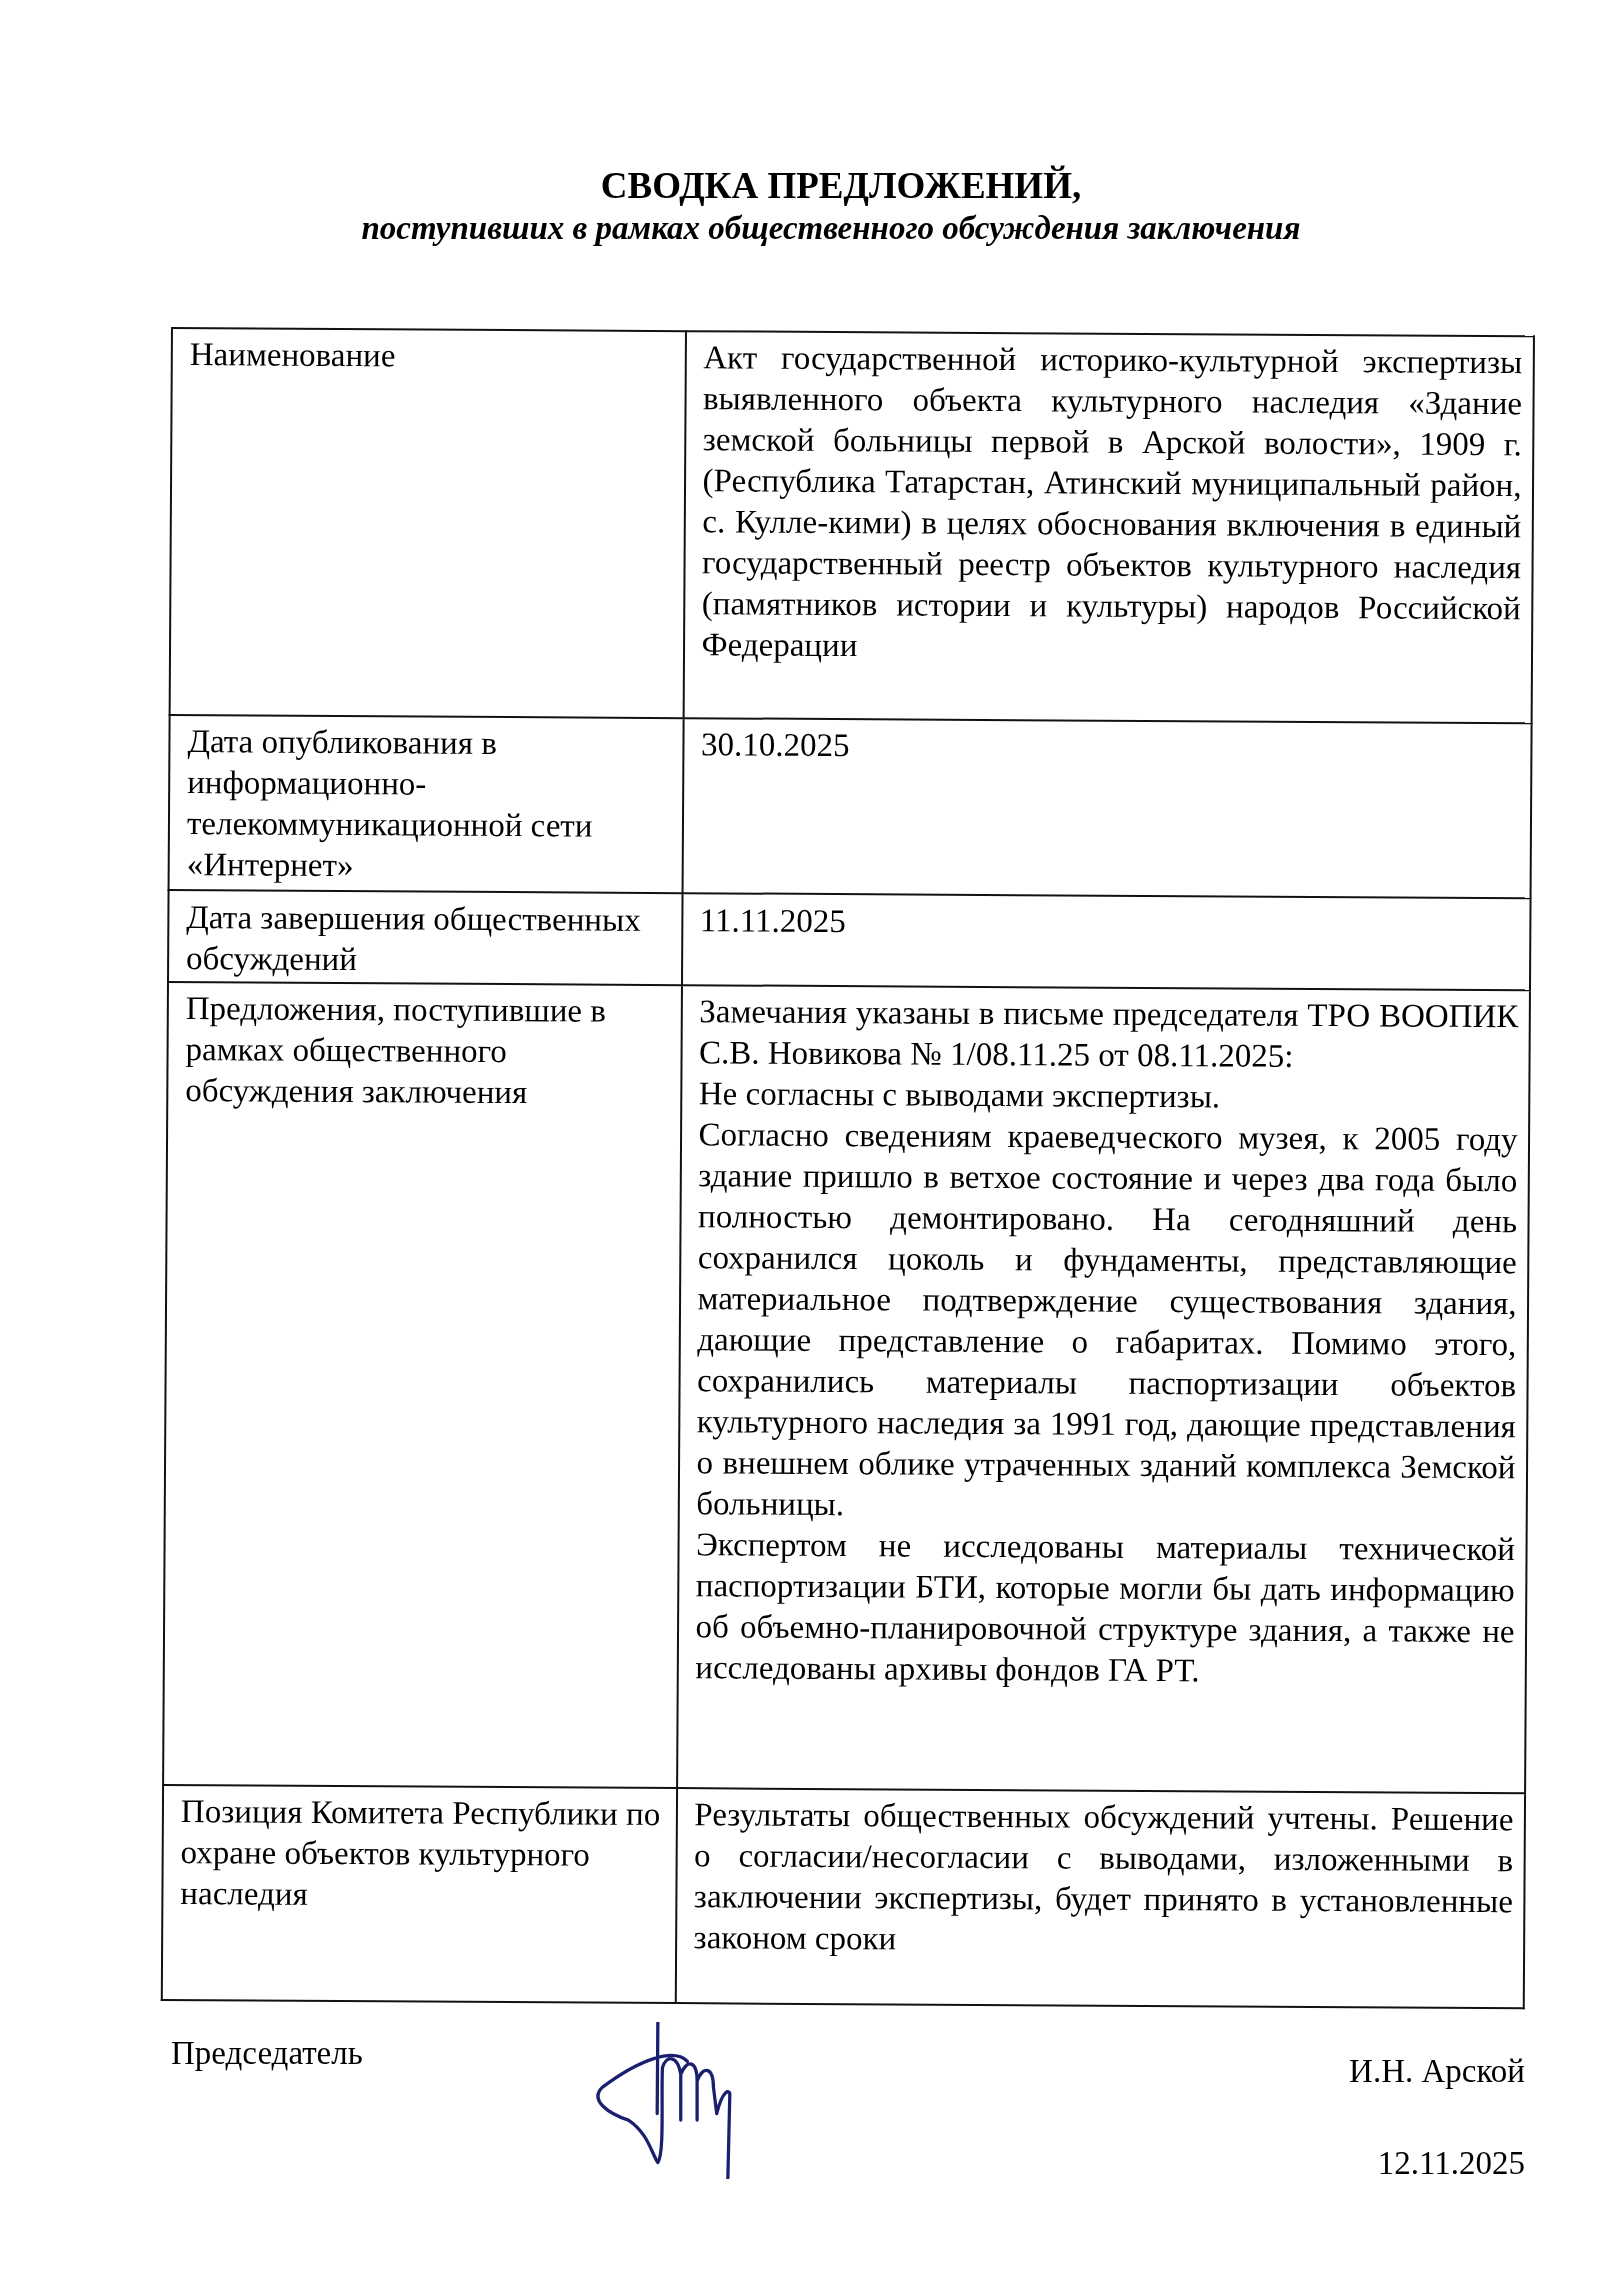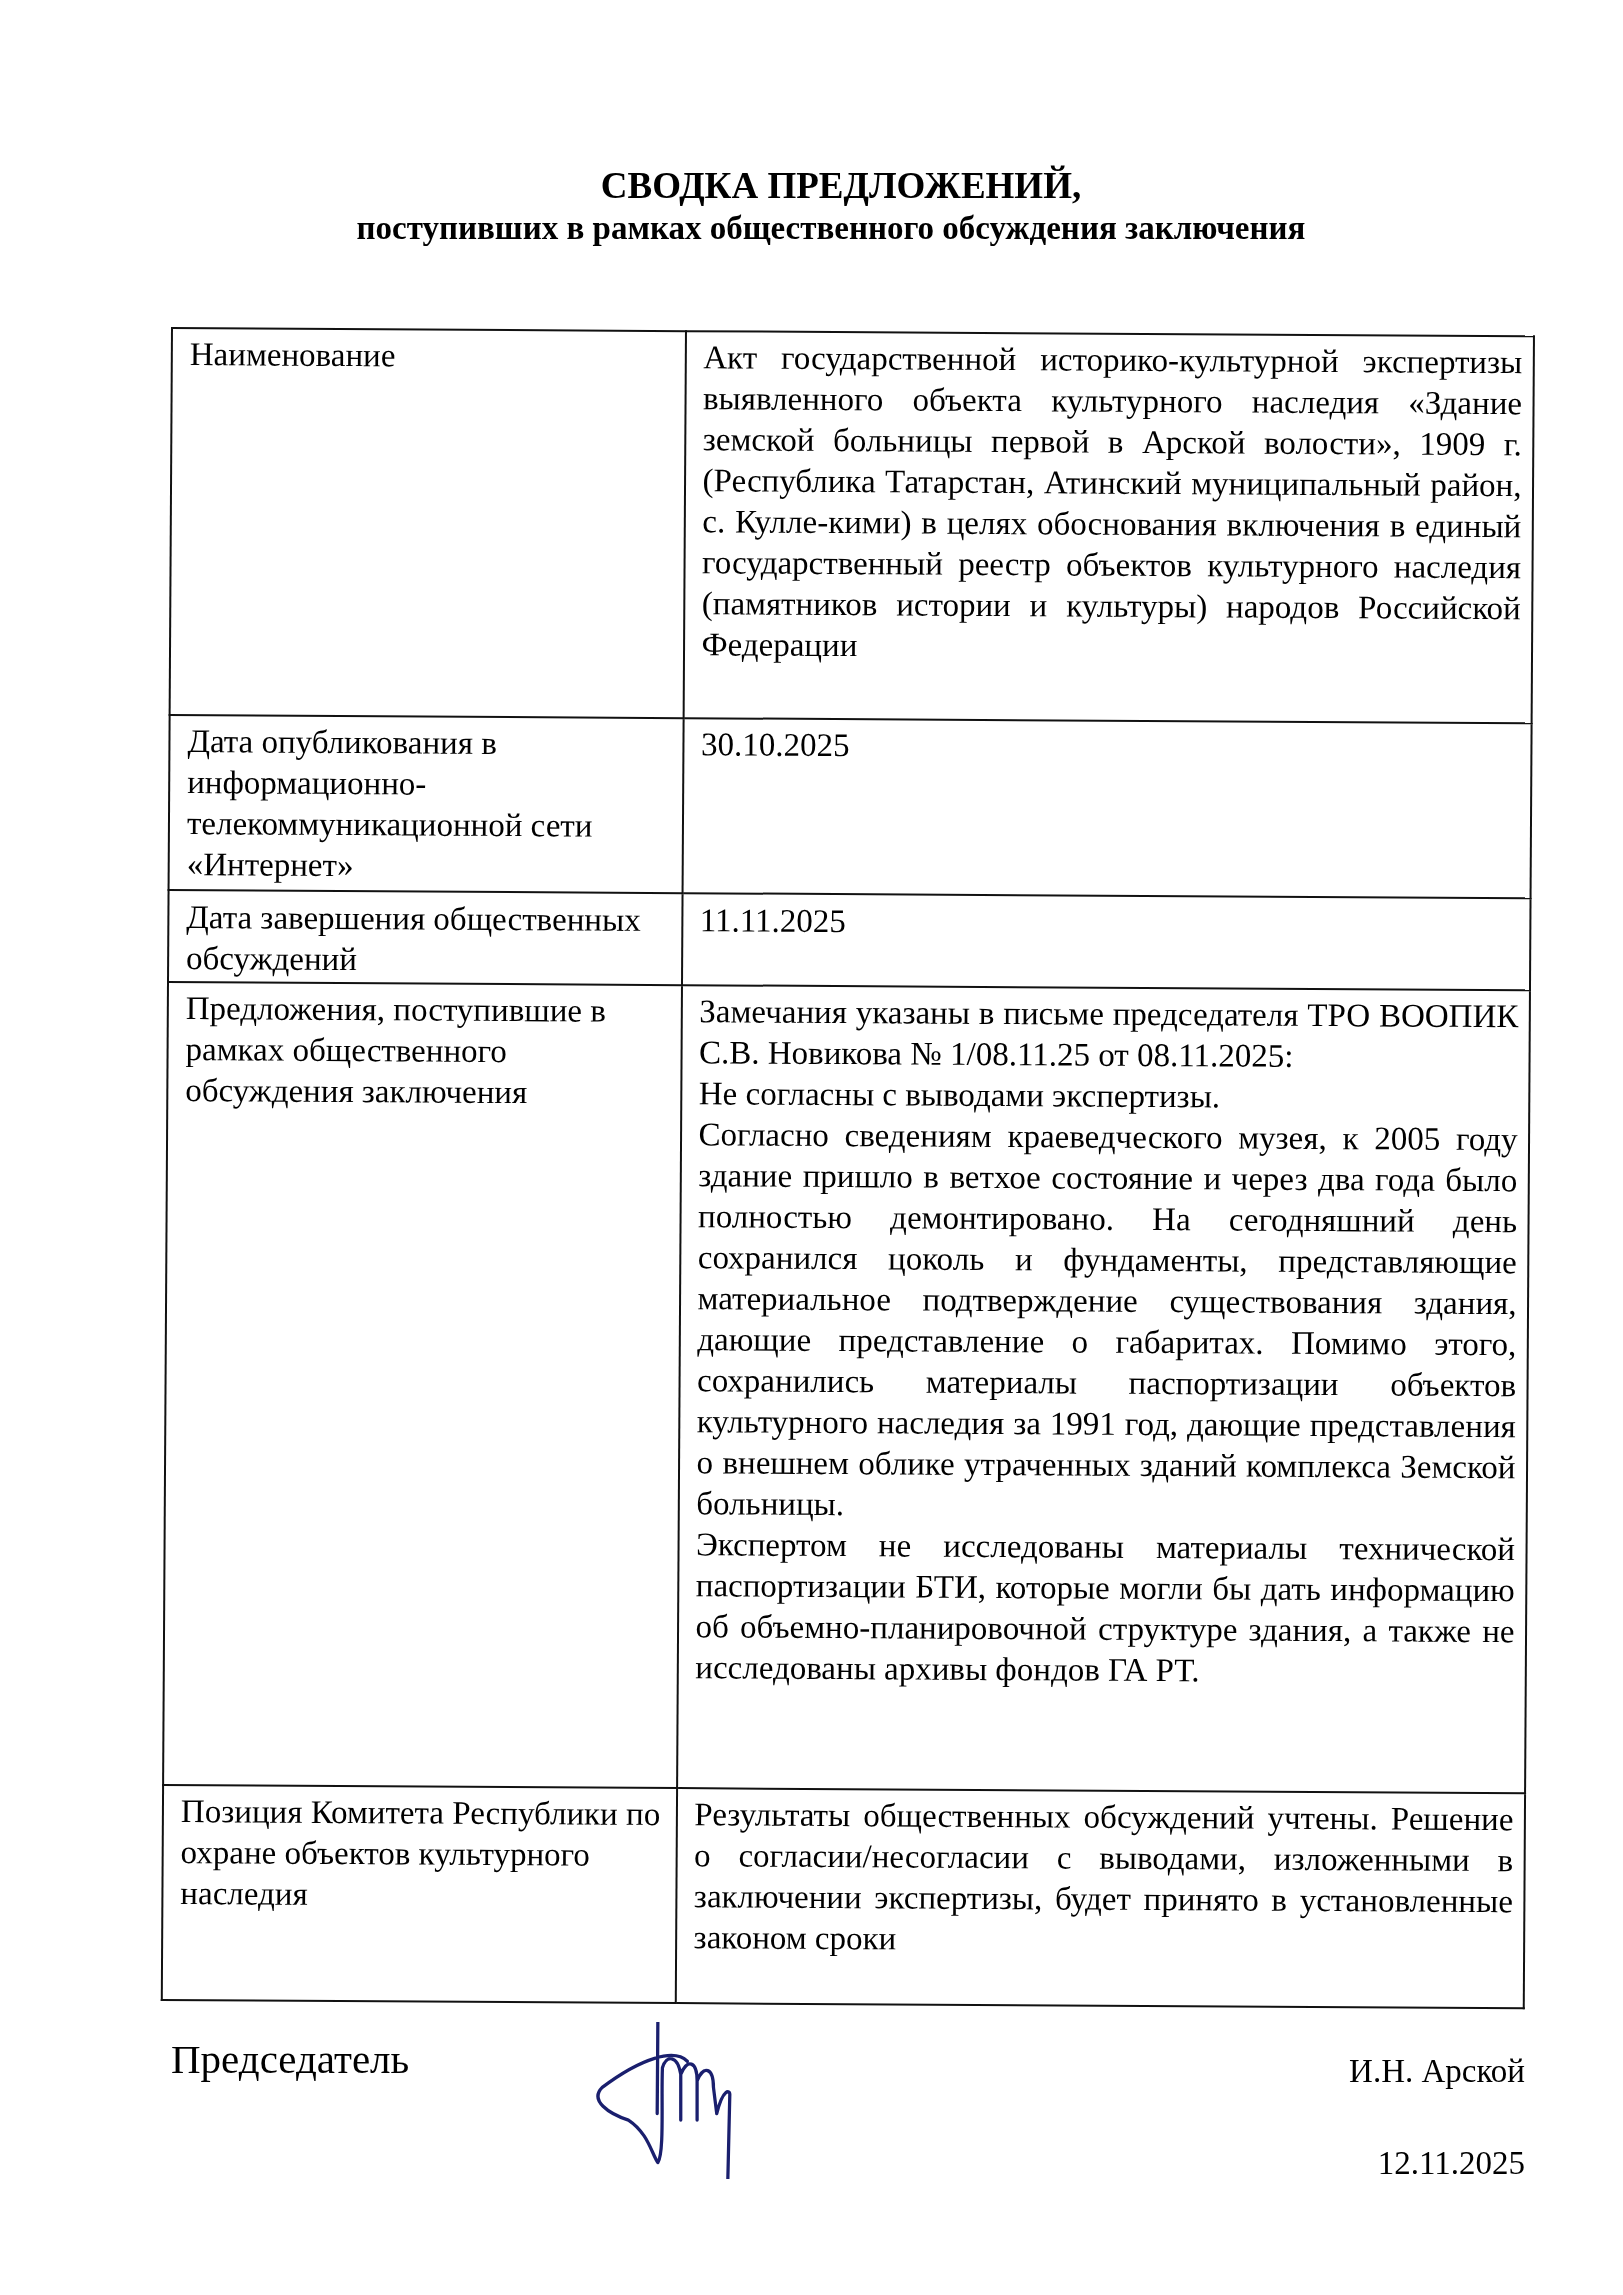--- a/index.html
+++ b/index.html
@@ -1,33 +1,33 @@
 <!DOCTYPE html>
 <html style="font-size:10.5px"><head>
 <meta charset="utf-8">
 <style>
   html, body { margin: 0; padding: 0; background: #ffffff; }
   body { width: 1623px; height: 2295px; position: relative; overflow: hidden;
          font-family: "Liberation Serif", "DejaVu Serif", serif; color: #000; }
   .title-block { position: absolute; left: 0; width: 1623px; top: 164px; text-align: center; font-weight: bold; }
   .title-main { font-size: 37px; line-height: 43px; margin-left: 59px; }
-  .title-sub { font-size: 33px; line-height: 43px; margin-left: 39px; }
+  .title-sub { font-size: 33px; line-height: 43px; margin-left: 39px; font-style: italic; }
   table.summary { position: absolute; left: 171px; top: 327px; width: 1364px;
                   border-collapse: collapse; table-layout: fixed; transform: rotate(0.35deg); transform-origin: 0 0; }
   table.summary td { border: 2px solid #111; vertical-align: top; padding: 5.2px 10.5px 0 17px;
                      font-size: 33px; line-height: 41px; }
   td.label-cell { width: 484px; text-align: left; }
   td.value-cell { text-align: justify; padding-right: 11.8px; }
   td.value-cell p { margin: 0; text-align: justify; text-align-last: left; }
   .r1 td { height: 380px; }
   .r2 td { height: 168px; }
   .r3 td { height: 84px; }
   .r4 td { height: 796px; }
   .r5 td { height: 208px; }
-  .footer-left { position: absolute; left: 171px; top: 2035px; font-size: 41px; }
+  .footer-left { position: absolute; left: 171px; top: 2035px; font-size: 33px; }
   .footer-name { position: absolute; right: 98px; top: 2053px; font-size: 33px; }
   .footer-date { position: absolute; right: 98px; top: 2132px; font-size: 33px; margin-top: 13px; }
   .signature { position: absolute; left: 589px; top: 2022px; width: 262px; height: 157px; }
 </style>
 </head>
 <body>
 
 <div class="title-block">
   <div class="title-main">СВОДКА ПРЕДЛОЖЕНИЙ,</div>
   <div class="title-sub">поступивших в рамках общественного обсуждения заключения</div>

